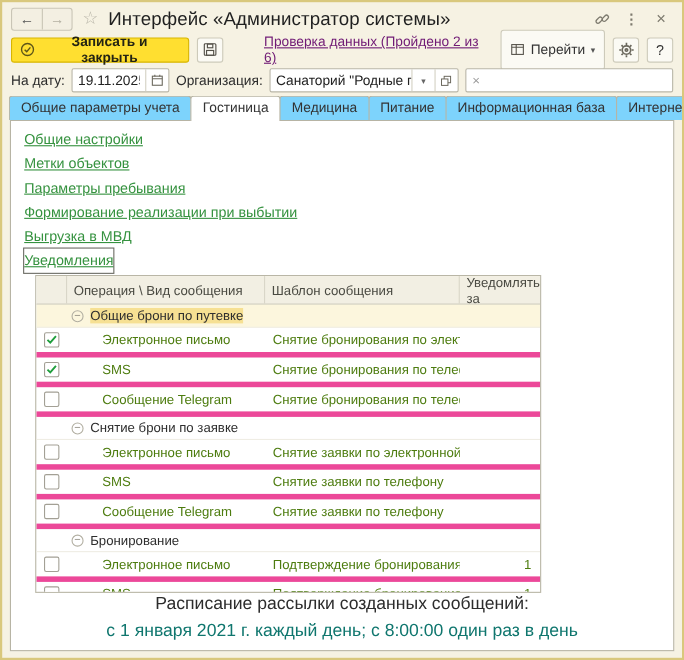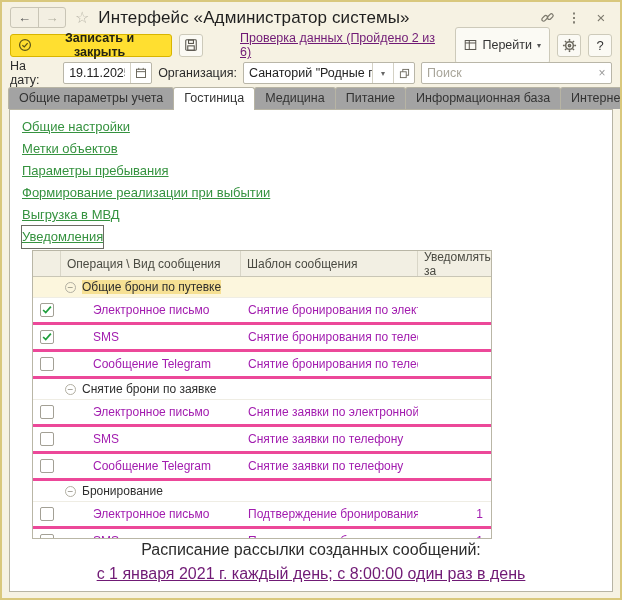--- a/index.html
+++ b/index.html
@@ -43,21 +43,21 @@
   .date-input { width:66px; }
   .seg { width:21px; height:100%; display:flex; align-items:center; justify-content:center;
          border-left:1px solid #d4d1c4; cursor:pointer; color:#666; }
   .org-text { padding:0 5px; width:128px; overflow:hidden; white-space:nowrap; color:#222; }
   .searchbox { flex:1; }
   .searchbox input { flex:1; }
   .searchbox input::placeholder { color:#a8a59a; }
   .clearx { width:18px; text-align:center; color:#999; font-size:12px; cursor:pointer; }
   
   .tabstrip { display:flex; align-items:flex-end; padding:0 0 0 6px; height:23px; flex:0 0 23px; position:relative; z-index:2; }
-  .tab { border:1px solid #b7b4a4; border-bottom:none; border-radius:3px 3px 0 0; background:#a3a3a3;
+  .tab { border:1px solid #b7b4a4; border-bottom:none; border-radius:3px 3px 0 0; background:#7dd3fc;
          padding:3px 10px 4px 10px; font-size:12.5px; color:#333; margin-right:-1px; cursor:pointer; white-space:nowrap; }
   .tab.active { background:#fff; position:relative; z-index:3; margin-bottom:-1px; padding-bottom:5px; }
   
   .panel { flex:1; margin:0 7px 6px 7px; background:#fff; border:1px solid #b7b4a4;
            display:flex; flex-direction:column; min-height:0; position:relative; z-index:1; padding:6px 10px 4px 10px; }
   .links { display:flex; flex-direction:column; align-items:flex-start; padding-left:2px; }
   .links a { color:#35923f; text-decoration:underline; font-size:13px; line-height:22px; cursor:pointer; }
   .links a.focused { outline:1px solid #6b6b63; }
   
   .tablewrap { margin:2px 0 0 12px; width:460px; height:332px; border:1px solid #b9b6a6; background:#fff; overflow:hidden; font-size:12px; }
@@ -68,31 +68,31 @@
   .c0 { width:28px; flex:0 0 28px; display:flex; justify-content:center; }
   .c1 { width:180px; flex:0 0 180px; }
   .c2 { width:177px; flex:0 0 177px; }
   .c3 { width:73px; flex:0 0 73px; }
   .grow { height:21px; border-bottom:1px solid #efede4; color:#2e2e2e; }
   .grow.selected { background:#fcf6dd; }
   .grow .gname { display:flex; align-items:center; gap:6px; padding-left:4px; }
   .grow.selected .gname-text { background:#f6e093; }
   .collapse { width:11px; height:11px; border:1px solid #b2afa2; border-radius:50%; color:#8b887c;
               font-size:10px; line-height:9px; text-align:center; flex:0 0 11px; cursor:pointer; }
-  .drow { height:27px; border-bottom:3px solid #ec4899; color:#a21caf; }
+  .drow { height:27px; border-bottom:5px solid #ec4899; color:#4d7c0f; }
   .drow .c1 { padding-left:32px; }
   .drow .c2, .grow .c2 { padding-left:7px; overflow:hidden; white-space:nowrap; }
   .drow .c3 { text-align:right; padding-right:8px; }
   .cb { width:14px; height:14px; border:1px solid #a3a095; border-radius:2px; background:#fff;
         display:flex; align-items:center; justify-content:center; cursor:pointer; }
   .cb svg { display:none; }
   .cb.checked svg { display:block; }
   
   .panel-footer { margin-top:auto; display:flex; align-items:center; gap:6px; font-size:16px; color:#2c2c2c; padding:2px 2px 4px 2px;flex-direction:column; }
-  .panel-footer a { color:#701a75; text-decoration:underline; cursor:pointer; white-space:nowrap; }
+  .panel-footer a { color:#0f766e; cursor:pointer; white-space:nowrap; }
   svg { flex:0 0 auto; }
 </style>
 </head>
 <body>
 
 <div class="window">
 
   <div class="titlebar">
     <div class="navgroup">
       <div class="navbtn">←</div>
@@ -173,21 +173,20 @@
       <span class="org-text">Санаторий "Родные просторы"</span>
       <span class="seg caret">▾</span>
       <span class="seg">
         <svg width="11" height="11" viewBox="0 0 16 16" fill="#fff" stroke="#6a675c" stroke-width="1.3">
           <rect x="5.5" y="2" width="8.5" height="8.5"></rect>
           <rect x="2" y="5.5" width="8.5" height="8.5"></rect>
         </svg>
       </span>
     </div>
     <div class="field searchbox">
-      <input placeholder="Поиск" style="">
       <span class="clearx">×</span>
     </div>
   </div>
 
   <div class="tabstrip">
       <div class="tab">Общие параметры учета</div>
       <div class="tab active">Гостиница</div>
       <div class="tab">Медицина</div>
       <div class="tab">Питание</div>
       <div class="tab">Информационная база</div>

